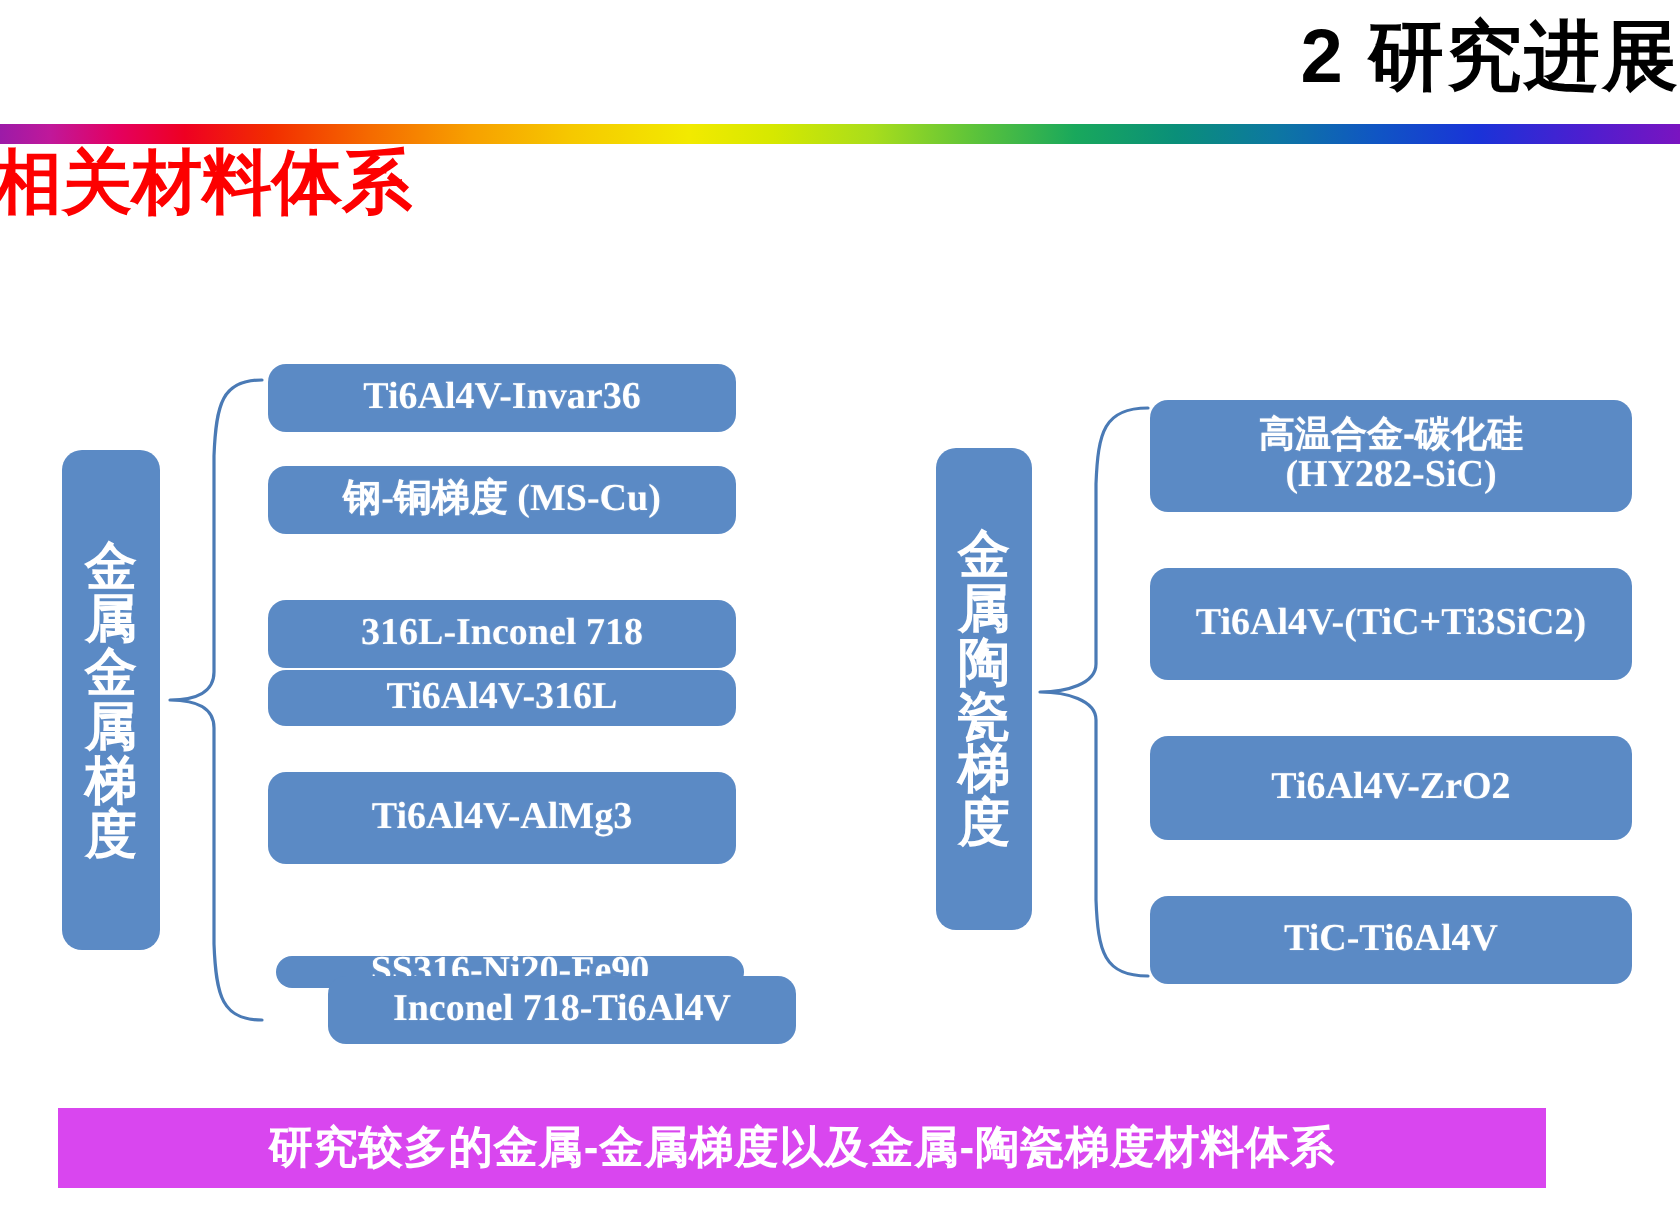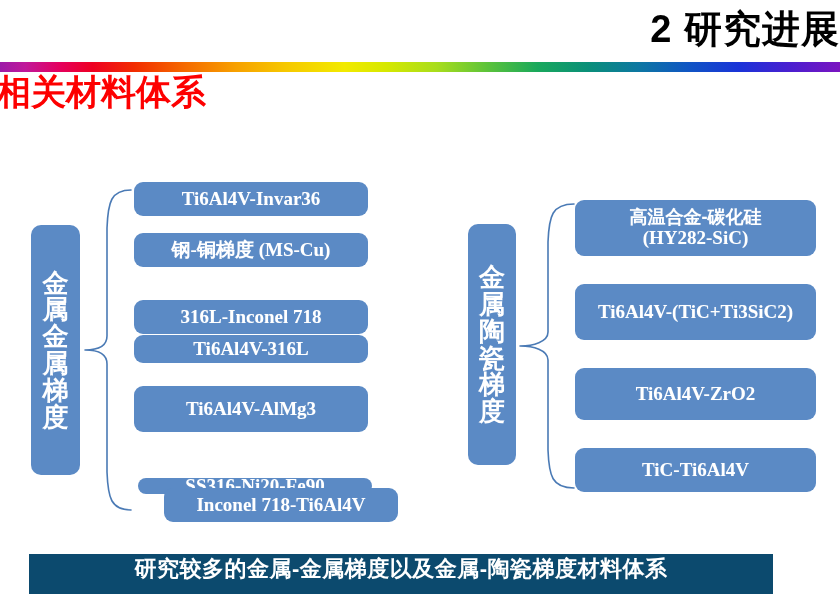--- a/index.html
+++ b/index.html
@@ -112,23 +112,23 @@
   
   .brace { position: absolute; }
 
   
   #conclusion-banner {
     position: absolute;
     left: 29px;
     top: 554px;
     width: 744px;
     height: 40px;
-    background: #0c4a6e;
+    background: #d946ef;
     display: flex;
-    align-items: flex-start;
+    align-items: center;
     justify-content: center;
     box-sizing: border-box;
   }
   #conclusion-banner .txt {
     font-family: "Liberation Sans", "DejaVu Sans", sans-serif;
     font-weight: bold;
     font-size: 22px;
     color: #ffffff;
     letter-spacing: .5px;
     white-space: nowrap;

